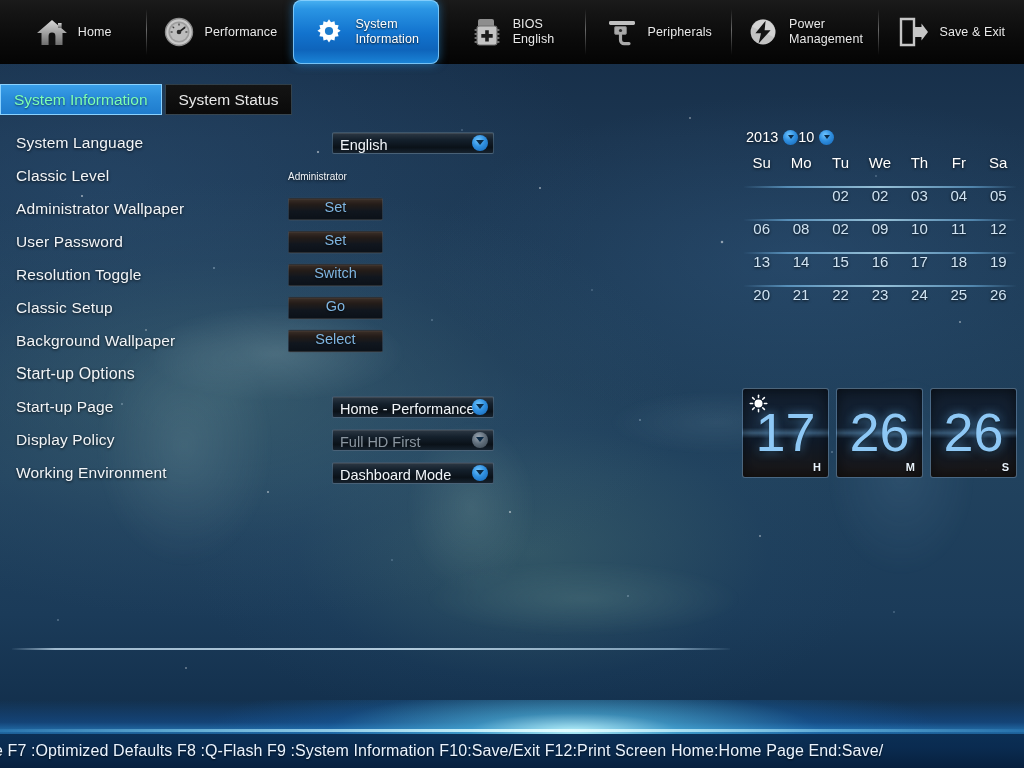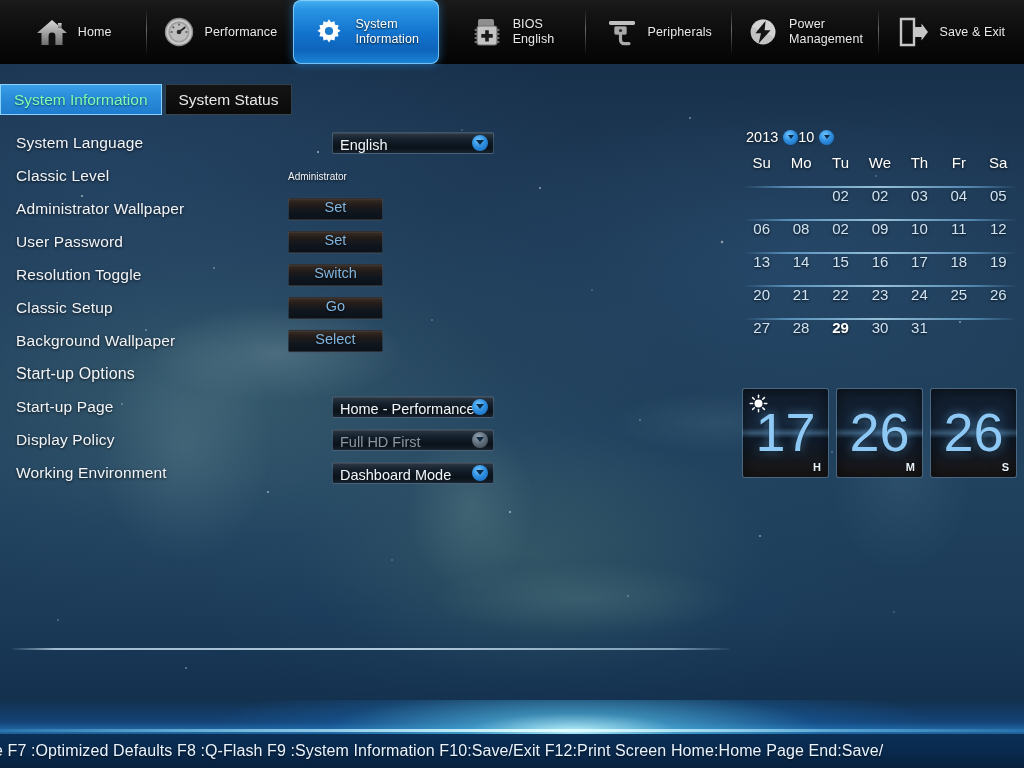--- a/index.html
+++ b/index.html
@@ -546,29 +546,20 @@
       <div class="cal-week sep">
         <span class="cal-cell">20</span>
         <span class="cal-cell">21</span>
         <span class="cal-cell">22</span>
         <span class="cal-cell">23</span>
         <span class="cal-cell">24</span>
         <span class="cal-cell">25</span>
         <span class="cal-cell">26</span>
       </div>
 
-      <div class="cal-week sep">
-        <span class="cal-cell">27</span>
-        <span class="cal-cell">28</span>
-        <span class="cal-cell today">29</span>
-        <span class="cal-cell">30</span>
-        <span class="cal-cell">31</span>
-        <span class="cal-cell empty"></span>
-        <span class="cal-cell empty"></span>
-      </div>
     </div>
   </div>
 
   <div class="clocks">
 
     <div class="clock-tile">
       <span class="sun-icon">
         <svg viewBox="0 0 19 19" width="19" height="19">
           <g stroke="#ffffff" stroke-width="1.5" stroke-linecap="round">
             <line x1="9.5" y1="1.2" x2="9.5" y2="3.6"></line>

